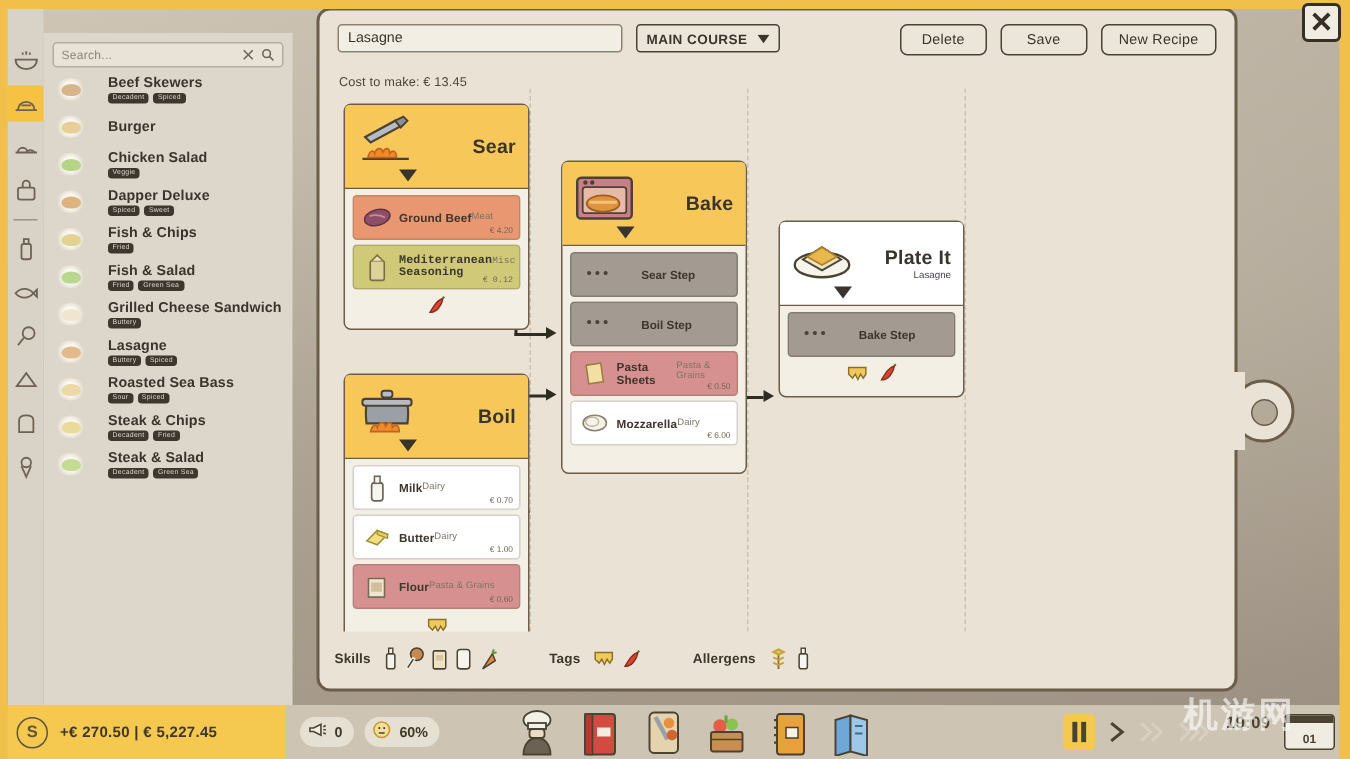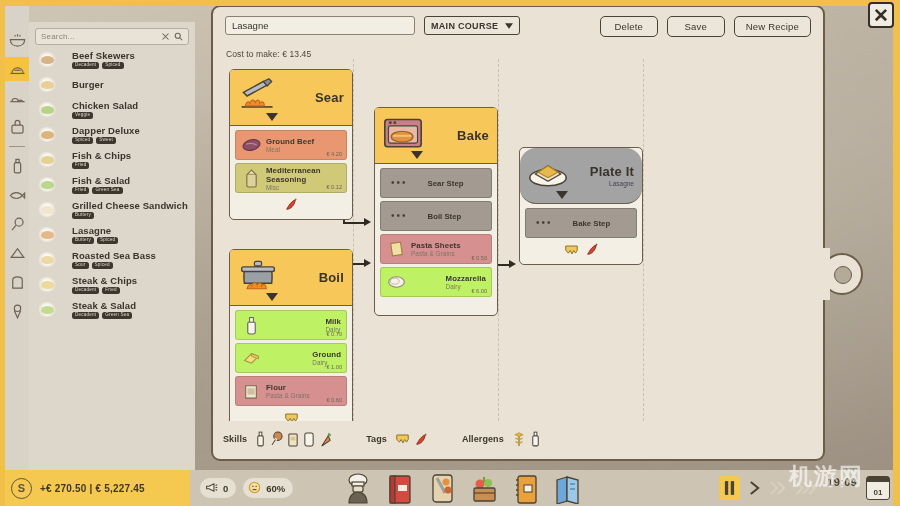--- a/index.html
+++ b/index.html
@@ -127,43 +127,43 @@
   
   .step-card {
     position:absolute; background:#f4efe4; border:1.5px solid #6b5d4a; border-radius:5px;
     width:124px; padding:0 0 4px 0;
   }
   .step-head {
     height:56px; border-radius:3px 3px 0 0; display:flex; align-items:center;
     padding:0 8px 0 6px; position:relative; border-bottom:1.5px solid #6b5d4a;
   }
   .step-head.cook { background:#f7c859; }
-  .step-head.plate { background:#a3a3a3;border-radius:16px; }
+  .step-head.plate { background:#ffffff; }
   .step-title { margin-left:auto; font-size:13px; font-weight:700; color:#3a342c; letter-spacing:.2px;}
   .step-sub { font-size:6.5px; color:#473f55; font-weight:400; margin-top:1px; }
   .head-caret {
     position:absolute; left:36px; bottom:4px; width:0;height:0;
     border-left:6px solid transparent; border-right:6px solid transparent; border-top:8px solid #3a342c;
   }
   .card-body { padding:4px 5px 0 5px; display:flex; flex-direction:column; gap:3px;}
 
   .ing-row {
     height:30px; border-radius:3px; display:flex; align-items:center; gap:5px;
     padding:0 5px; position:relative; border:1px solid rgba(90,78,60,.25);
   }
   .ing-icon { width:20px; height:22px; flex:0 0 20px; display:flex; align-items:center; justify-content:center;}
-  .ing-text { display:flex; flex-direction:column; gap:0px; }
+  .ing-text { display:flex; flex-direction:row; gap:0px; }
   .ing-name { font-size:7.8px; font-weight:700; color:#3d362c; letter-spacing:.1px;}
   .ing-cat { font-size:6.3px; color:#7d7463; letter-spacing:.1px;}
   .ing-price { position:absolute; right:4px; bottom:2px; font-size:5.6px; color:#6e6555;}
 
   .ing-row.meat { background:#e99771; }
   .ing-row.veg  { background:#8dbf6c; }
-  .ing-row.misc { background:#cfc978; }
-  .ing-row.dairy{ background:#bef264;justify-content:space-between; }
+  .ing-row.misc { background:#cfc978;font-family:Liberation Mono, monospace; }
+  .ing-row.dairy{ background:#ffffff; }
   .ing-row.grain{ background:#d79090; }
   .ing-row.step {
     background:#a39b91; border:1px solid rgba(60,52,40,.3);
     justify-content:flex-start; gap:20px; padding-left:10px;
   }
   .step-dots { letter-spacing:2px; font-size:10px; color:#4a4338; line-height:1; }
   .step-ref-name { font-size:7.8px; font-weight:700; color:#3d362c;}
 
   .card-footer { display:flex; align-items:center; justify-content:center; gap:6px; padding-top:4px; min-height:14px;}
 
@@ -208,21 +208,21 @@
   #hud-chips { position:absolute; left:200px; bottom:8px; display:flex; gap:7px;}
 
   #hud-tools { position:absolute; left:340px; bottom:2px; display:flex; gap:6px; align-items:flex-end;}
   .tool-icon { width:36px; height:32px; display:flex; align-items:flex-end; justify-content:center;}
 
   #hud-time { position:absolute; right:10px; bottom:6px; display:flex; gap:9px;}
   .speed-btn { display:flex; align-items:center; justify-content:center; cursor:pointer; }
   .speed-btn.active { background:#f5c94f; padding:2px 5px; border-radius:3px;}
   #clock-text { font-size:11px; font-weight:700; color:#4a4233; letter-spacing:.3px;}
   #calendar-icon {
-    width:24px;height:24px;border:1.8px solid #4a4233;border-radius:3px;background:#f1ece1;
+    width:34px;height:24px;border:1.8px solid #4a4233;border-radius:3px;background:#f1ece1;
     display:flex;align-items:flex-end;justify-content:center;position:relative;
     font-size:8px; font-weight:700; color:#4a4233; padding-bottom:2px;
   }
   #calendar-icon::before{
     content:""; position:absolute; top:0; left:0; right:0; height:5px; background:#4a4233;
   }
 
   #watermark {
     position:absolute; right:36px; bottom:14px; z-index:58;
     font-size:23px; font-weight:700; color:rgba(255,255,255,.62);
@@ -570,21 +570,21 @@
               <span class="ing-price">€ 0.70</span>
             </div>
             <div class="ing-row dairy">
               <span class="ing-icon">
                 <svg width="19" height="16" viewBox="0 0 22 18">
                   <path d="M3 12l8-8 8 3-8 8z" fill="#f4de7e" stroke="#a58f3b" stroke-width="1.2"></path>
                   <path d="M11 4l8 3v3l-8-3z" fill="#e8ce62" stroke="#a58f3b" stroke-width="1"></path>
                 </svg>
               </span>
               <span class="ing-text">
-                <span class="ing-name">Ground</span>
+                <span class="ing-name">Butter</span>
                 <span class="ing-cat">Dairy</span>
               </span>
               <span class="ing-price">€ 1.00</span>
             </div>
             <div class="ing-row grain">
               <span class="ing-icon">
                 <svg width="16" height="18" viewBox="0 0 18 20">
                   <path d="M3 4h12v14H3z" fill="#efe6d2" stroke="#7a6b50" stroke-width="1.2"></path>
                   <path d="M5 7h8v7H5z" fill="#cfbf9c"></path>
                 </svg>

